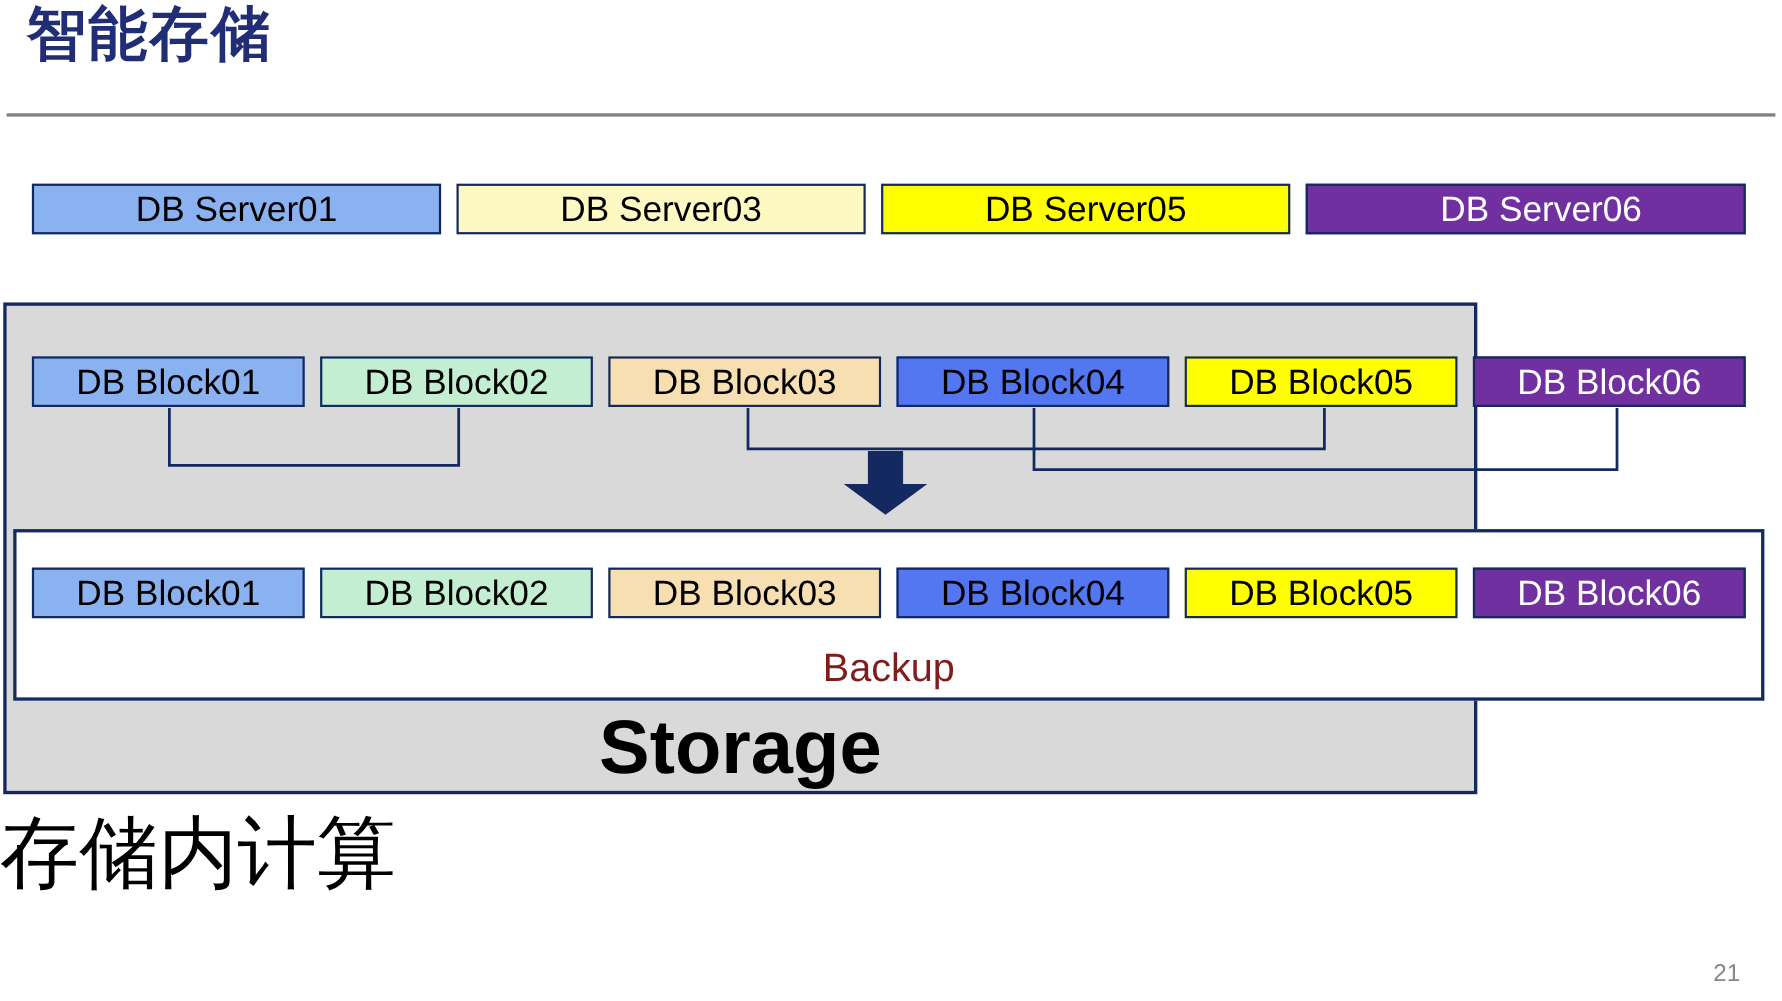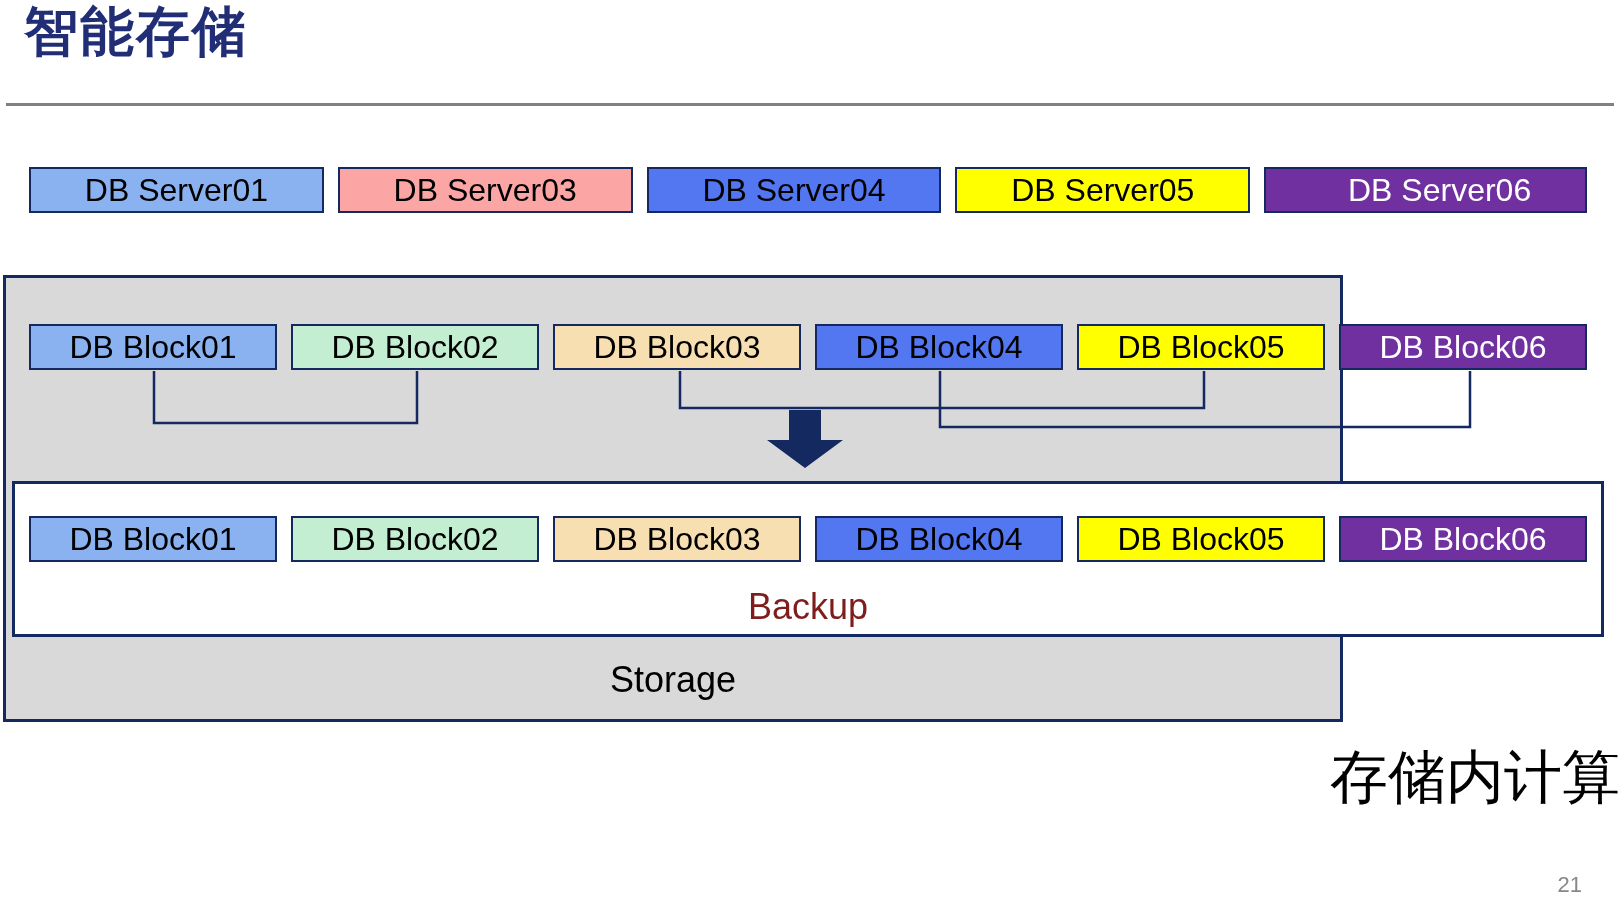--- a/index.html
+++ b/index.html
@@ -36,41 +36,40 @@
     position:absolute;left:6px;top:203px;width:1592px;height:156px;
     background:#ffffff;border:3px solid var(--navy);box-sizing:border-box;
   }
   .lower-row{left:14px;top:10px;width:1558px;height:68px;}
   .backup-label{
     position:absolute;left:0;top:100px;width:100%;height:46px;line-height:46px;
     text-align:center;font-size:36px;color:#7f1d1d;
   }
   .storage-label{
     position:absolute;left:0;top:372px;width:100%;height:60px;line-height:60px;
-    text-align:center;font-size:36px;font-weight:normal;color:#000;
+    text-align:center;font-size:69px;font-weight:bold;color:#000;
   }
   .caption{
     position:absolute;left:0;top:740px;width:1620px;
-    text-align:right;font-size:58px;line-height:73px;color:#000;
+    text-align:left;font-size:72px;line-height:73px;color:#000;
   }
   .page-number{
     position:absolute;right:38px;top:872px;
     font-size:22px;color:var(--muted);
   }
 </style>
 </head>
 <body>
 
 <div class="title">智能存储</div>
 <div class="rule"></div>
 
 <div class="row server-row">
   <div class="box" style="background-color: rgb(138, 178, 240); color: rgb(0, 0, 0);">DB Server01</div>
-  <div class="box" style="background-color: #fca5a5; color: rgb(0, 0, 0);">DB Server03</div>
-  <div class="box" style="background-color: rgb(83, 119, 240); color: rgb(0, 0, 0);">DB Server04</div>
+  <div class="box" style="background-color: #fef9c3; color: rgb(0, 0, 0);">DB Server03</div>
   <div class="box" style="background-color: rgb(255, 255, 0); color: rgb(0, 0, 0);">DB Server05</div>
   <div class="box" style="background-color: rgb(112, 48, 160); color: rgb(255, 255, 255); padding-left: 28px;">DB Server06</div>
 </div>
 
 <div class="container">
 
   <svg class="overlay" viewBox="0 0 1604 441" xmlns="http://www.w3.org/2000/svg">
     <path class="conn" d="M148,93 V145 H411 V93"></path>
     <path class="conn" d="M674,93 V130 H1198 V93"></path>
     <path class="conn" d="M934,93 V149 H1464 V93"></path>

